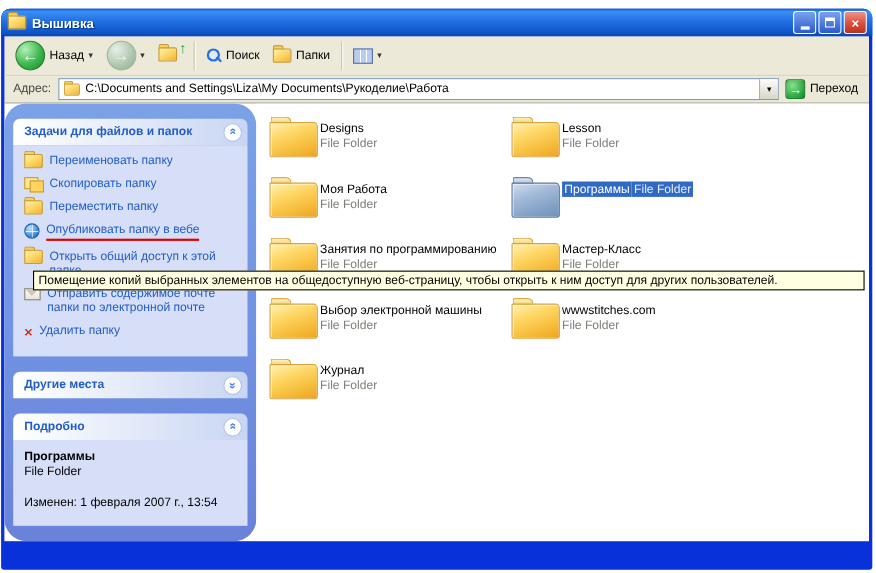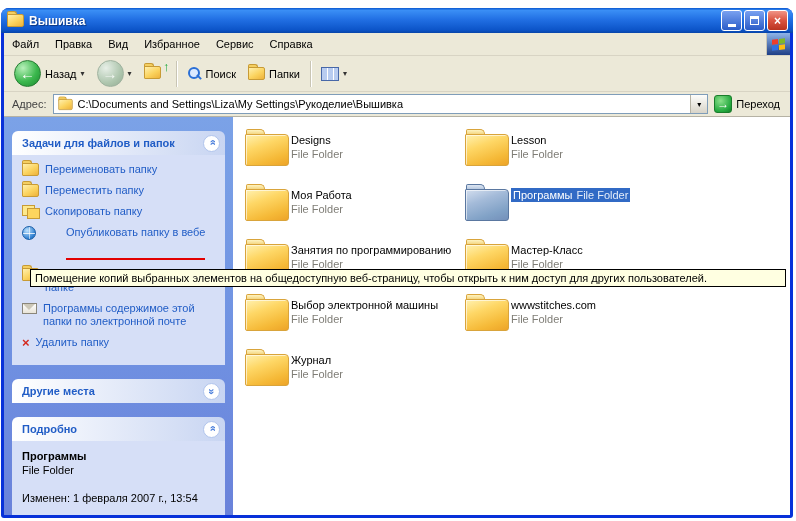--- a/index.html
+++ b/index.html
@@ -68,33 +68,33 @@
     display:flex; align-items:center; justify-content:center; font-size:8px; cursor:pointer; }
   .go { display:flex; align-items:center; gap:4px; padding:0 6px; cursor:pointer; }
   .go-icon { width:18px; height:18px; border-radius:3px; color:#fff; font-weight:bold; font-size:12px;
     display:flex; align-items:center; justify-content:center;
     background:radial-gradient(circle at 35% 30%,#8ae08a,#23a83e 70%,#177d2c); border:1px solid #1b7d2c; }
 
   
   .winbody { display:flex; height:398px; background:#fff; position:relative; overflow:hidden; }
 
   .sidebar { width:229px; flex:none; padding:14px 8px 0 8px; overflow:hidden;
-    background:linear-gradient(180deg,#7ba2e7 0%,#7092e2 55%,#6a82da 100%); }
+    background:linear-gradient(180deg,#7ba2e7 0%,#7092e2 55%,#6a82da 100%);border-radius:20px; }
   .panel { margin-bottom:14px; }
   .panel-header { height:24px; background:linear-gradient(90deg,#ffffff,#c8d5f2); border-radius:6px 6px 0 0;
     display:flex; align-items:center; justify-content:space-between; padding:0 5px 0 10px;
     color:#215dc6; font-weight:bold; cursor:pointer; }
   .chev { width:17px; height:17px; border-radius:50%; background:#fff; border:1px solid #b0c4ec; color:#4a7edb;
     display:flex; align-items:center; justify-content:center; font-weight:bold; font-size:11px; }
   .chev span { display:inline-block; transform:rotate(-90deg); letter-spacing:-1px; }
   .chev.down span { transform:rotate(90deg); }
   .panel-body { background:#d6dff7; padding:8px 4px 8px 10px; }
   .task { display:flex; gap:6px; margin-bottom:8px; color:#215dc6; cursor:pointer; align-items:flex-start; }
   .task-label { line-height:13px; }
-  .task.highlight .task-label { border-bottom:2px solid #e20000; padding-bottom:19px;margin-left:24px; }
+  .task.highlight .task-label { border-bottom:2px solid #e20000; padding-bottom:1px; }
 
   .icon-copy { width:17px; height:13px; position:relative; flex:none; }
   .icon-copy::before { content:""; position:absolute; left:0; top:0; width:11px; height:9px; background:#fde98c; border:1px solid #c89b35; }
   .icon-copy::after { content:""; position:absolute; left:5px; top:3px; width:11px; height:9px; background:#fdd55e; border:1px solid #c89b35; }
   .icon-globe { width:14px; height:14px; border-radius:50%; flex:none; position:relative; overflow:hidden;
     background:radial-gradient(circle at 35% 30%,#bfe3ff,#2f7fd0 70%,#1b5fa8); border:1px solid #1b5fa8; }
   .icon-globe::before { content:""; position:absolute; left:0; right:0; top:6px; height:1px; background:rgba(255,255,255,.8); }
   .icon-globe::after { content:""; position:absolute; left:6px; top:0; bottom:0; width:1px; background:rgba(255,255,255,.6); }
   .icon-mail { width:15px; height:11px; position:relative; flex:none; margin-top:1px;
     background:linear-gradient(#fff,#e8e4d8); border:1px solid #8a867a; }
@@ -138,36 +138,20 @@
       <span class="winbtn">
           <span class="glyph-min"></span>
         </span>
       <span class="winbtn">
           <span class="glyph-max"></span>
         </span>
       <span class="winbtn close">×</span>
     </span>
   </div>
 
-  <div class="menubar">
-    <span class="menu-item">Файл</span>
-    <span class="menu-item">Правка</span>
-    <span class="menu-item">Вид</span>
-    <span class="menu-item">Избранное</span>
-    <span class="menu-item">Сервис</span>
-    <span class="menu-item">Справка</span>
-    <span class="menu-logo">
-      <span class="flag">
-        <i style="background:#ee3d2c"></i>
-          <i style="background:#7eba28"></i>
-          <i style="background:#2f6fe4"></i>
-          <i style="background:#fdbe11"></i>
-      </span>
-    </span>
-  </div>
 
   <div class="toolbar">
     <span class="tool">
       <span class="circle">←</span>
       <span class="tool-label">Назад</span>
       <span class="dd">▾</span>
     </span>
     <span class="tool">
       <span class="circle disabled">→</span>
       <span class="dd">▾</span>
@@ -188,21 +172,21 @@
     <span class="tool">
       <span class="views-grid"></span>
       <span class="dd">▾</span>
     </span>
   </div>
 
   <div class="addressbar">
     <span class="addr-label">Адрес:</span>
     <span class="addr-input">
       <span class="mini-folder"></span>
-      <span class="addr-text">C:\Documents and Settings\Liza\My Settings\Рукоделие\Вышивка</span>
+      <span class="addr-text">C:\Documents and Settings\Liza\My Documents\Рукоделие\Работа</span>
       <span class="addr-dd">▾</span>
     </span>
     <span class="go">
       <span class="go-icon">→</span>
       <span>Переход</span>
     </span>
   </div>
 
   <div class="winbody">
 
@@ -214,38 +198,38 @@
           <span class="chev">
               <span>»</span>
             </span>
         </div>
         <div class="panel-body">
           <div class="task">
             <span class="mini-folder"></span>
             <span class="task-label">Переименовать папку</span>
           </div>
           <div class="task">
+            <span class="icon-copy"></span>
+            <span class="task-label">Скопировать папку</span>
+          </div>
+          <div class="task">
             <span class="mini-folder"></span>
             <span class="task-label">Переместить папку</span>
-          </div>
-          <div class="task">
-            <span class="icon-copy"></span>
-            <span class="task-label">Скопировать папку</span>
           </div>
           <div class="task highlight">
             <span class="icon-globe"></span>
             <span class="task-label">Опубликовать папку в вебе</span>
           </div>
           <div class="task">
             <span class="mini-folder"></span>
             <span class="task-label">Открыть общий доступ к этой папке</span>
           </div>
           <div class="task">
             <span class="icon-mail"></span>
-            <span class="task-label">Программы содержимое этой папки по электронной почте</span>
+            <span class="task-label">Отправить содержимое почте папки по электронной почте</span>
           </div>
           <div class="task">
             <span class="icon-x">×</span>
             <span class="task-label">Удалить папку</span>
           </div>
         </div>
       </div>
 
       <div class="panel">
         <div class="panel-header">

